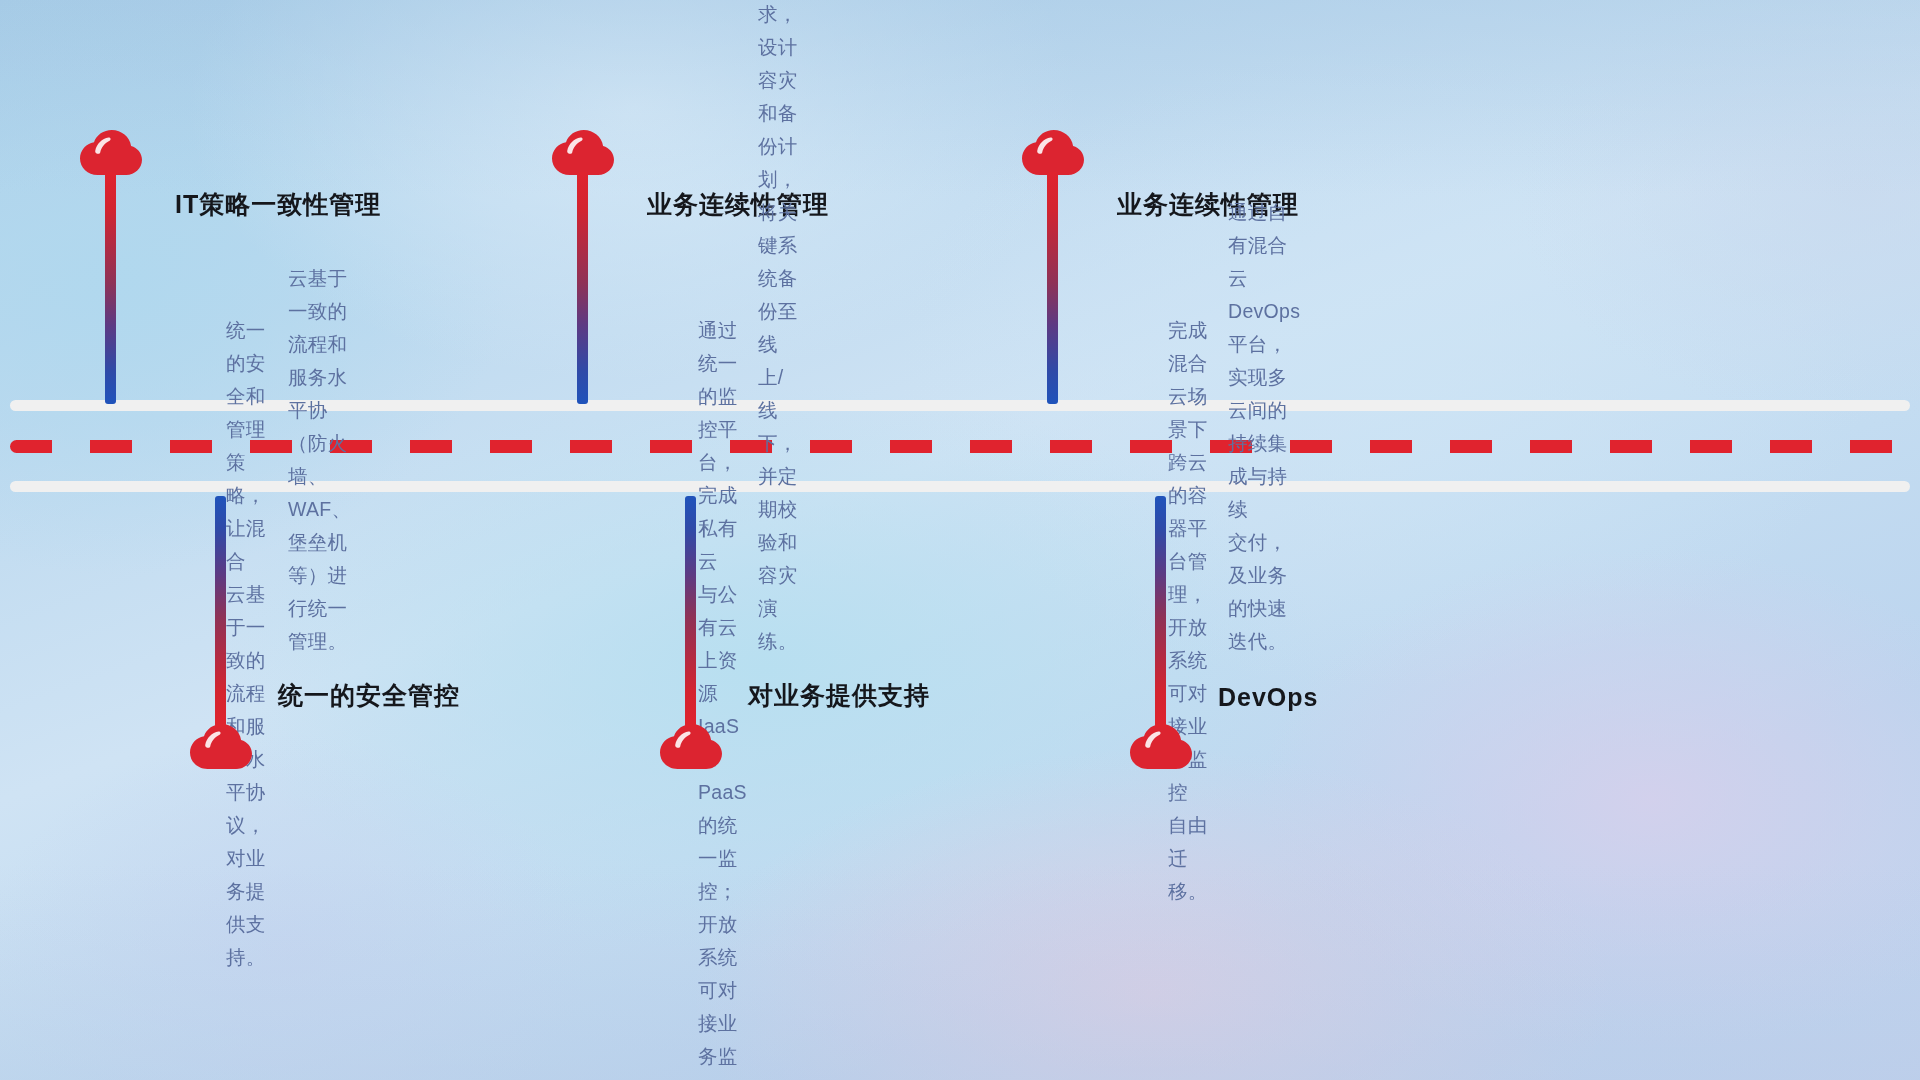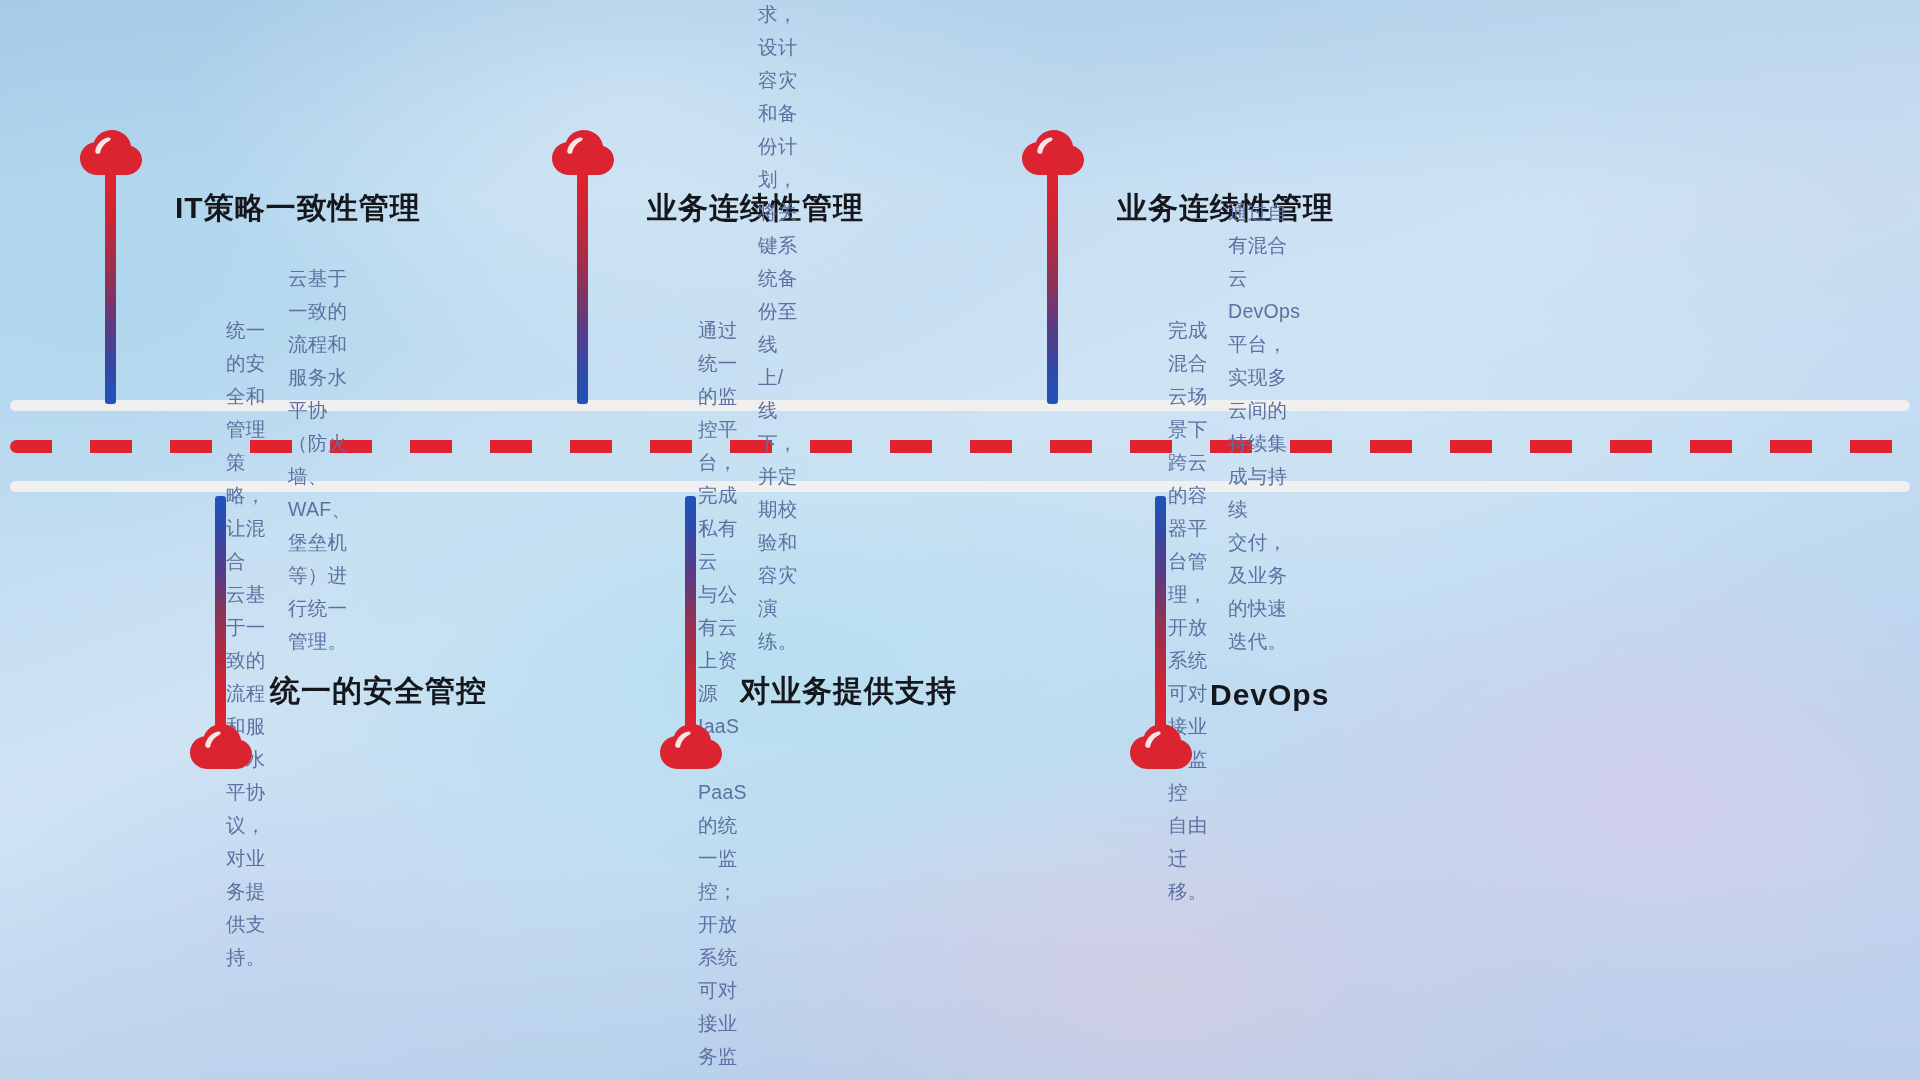--- a/index.html
+++ b/index.html
@@ -71,21 +71,21 @@
   #items { position:absolute; inset:0; z-index:3; }
   .item { position:absolute; }
 
   .cloud { position:absolute; width:62px; height:46px; }
   .cloud svg { display:block; width:62px; height:46px; }
 
   .stem { position:absolute; width:11px; border-radius:3px; }
 
   .title {
     position:absolute;
-    font-size:30px;
+    font-size:25px;
     font-weight:bold;
     color:#15171c;
     letter-spacing:1px;
     white-space:nowrap;
   }
   .desc {
     position:absolute;
     font-size:19.5px;
     line-height:33px;
     color:#5d71a0;
@@ -97,21 +97,21 @@
   .item.top .cloud { top:0; left:0; }
   .item.top .stem  { top:42px; left:25px; height:232px;
     background:linear-gradient(180deg,#e0232e 0%,#d32430 16%,#8e3257 48%,#5d3a83 66%,#2f4aa8 86%,#1f53bb 100%); }
   .item.top .title { top:58px; left:95px; }
   .item.top .desc  { top:184px; left:98px;margin-left:48px; }
 
   
   .item.bot .cloud { bottom:0; left:0; }
   .item.bot .stem  { bottom:42px; left:25px; height:232px;
     background:linear-gradient(180deg,#1f53bb 0%,#2f4aa8 14%,#5d3a83 34%,#8e3257 52%,#d32430 84%,#e0232e 100%); }
-  .item.bot .title { bottom:58px; left:80px;text-align:right; }
+  .item.bot .title { bottom:58px; left:88px;text-align:right; }
   .item.bot .desc  { bottom:112px; left:98px; }
 </style>
 </head>
 <body>
 
 <div id="bg">
   <div class="bg-layer bg-base"></div>
   <div class="bg-layer bg-b1"></div>
   <div class="bg-layer bg-b2"></div>
   <div class="bg-layer bg-b3"></div>

